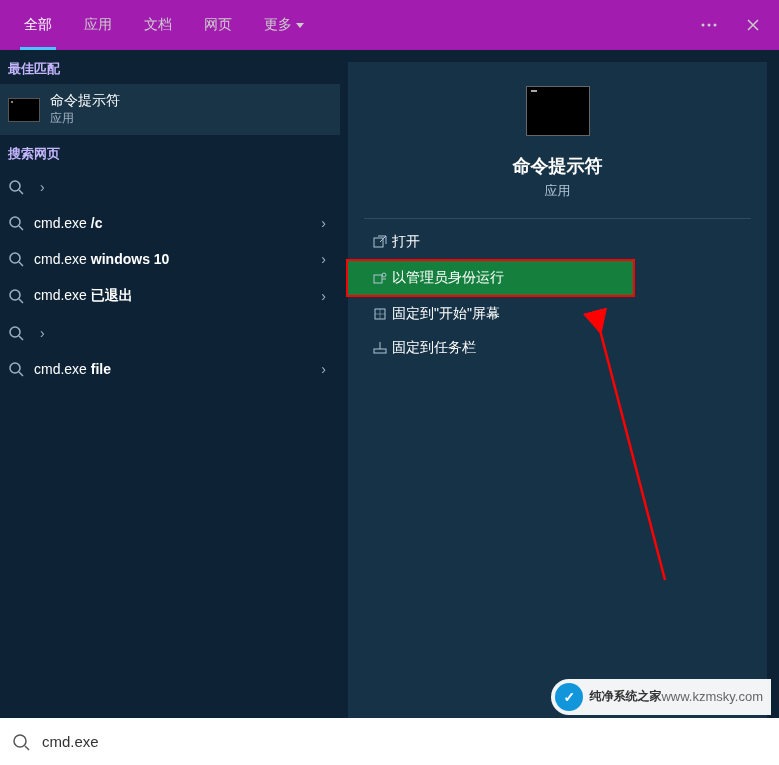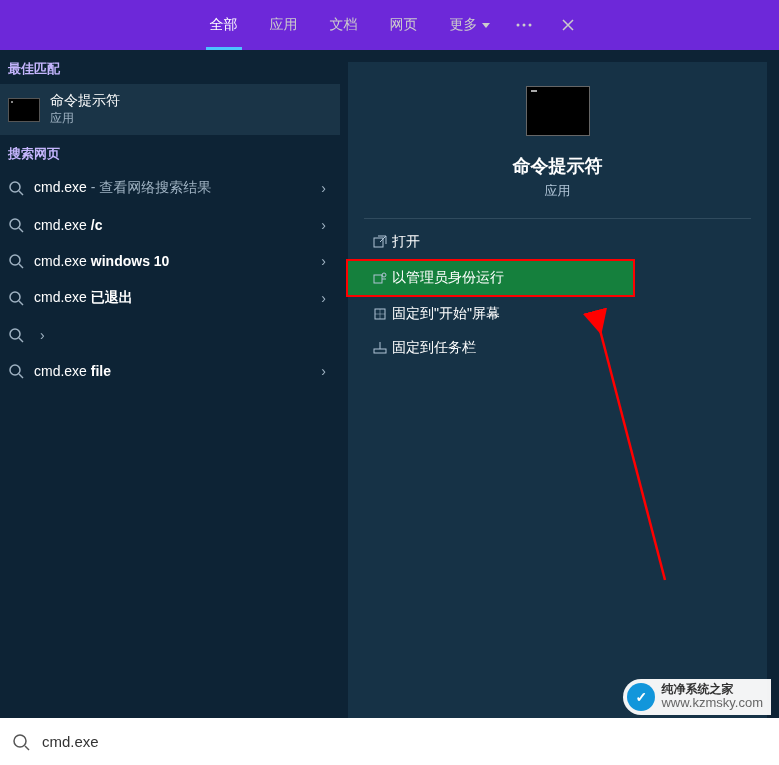--- a/index.html
+++ b/index.html
@@ -9,23 +9,23 @@
       background: #0d2335;
       font-family: "Microsoft YaHei", "Segoe UI", sans-serif;
       color: #fff;
       overflow: hidden;
       position: relative;
     }
     .header {
       height: 50px;
       display: flex;
       align-items: center;
-      justify-content: center;
+      justify-content: space-between;
       padding: 0 8px;
-      background: #6d28d9;
+      background: #a21caf;
     }
     .tabs {
       display: flex;
       align-items: center;
       height: 100%;
     }
     .tab {
       padding: 0 16px;
       height: 100%;
       display: flex;
@@ -195,21 +195,21 @@
       padding: 4px 8px 4px 4px;
       font-size: 11px;
     }
     .wm-logo {
       width: 28px; height: 28px;
       border-radius: 50%;
       background: #1296db;
       display:flex;align-items:center;justify-content:center;
       color:#fff;font-size:14px;font-weight:bold;
     }
-    .wm-text { display:flex; flex-direction:column; line-height:1.1; color:#333; }
+    .wm-text { display:flex; flex-direction:row; line-height:1.1; color:#333; }
     .wm-text .t1 { font-weight:bold; font-size:12px; }
     .wm-text .t2 { font-size:13px; color:#666; }
     .arrow-svg {
       position: absolute;
       top: 300px;
       left: 560px;
       pointer-events: none;
     }
   </style>
 </head>
@@ -254,21 +254,20 @@
       </div>
     </div>
 
     <div class="section-header">搜索网页</div>
 
     <div class="search-row">
       <svg class="search-icon-sm" viewBox="0 0 16 16">
           <circle cx="7" cy="7" r="5" stroke="#9fb2c2" stroke-width="1.5" fill="none"></circle>
           <path d="M11 11 L15 15" stroke="#9fb2c2" stroke-width="1.5"></path>
         </svg>
-      <span class="search-text"><span>cmd.exe</span><span class="muted"> - 查看网络搜索结果</span></span>
       <span class="row-chevron">›</span>
     </div>
     <div class="search-row">
       <svg class="search-icon-sm" viewBox="0 0 16 16">
           <circle cx="7" cy="7" r="5" stroke="#9fb2c2" stroke-width="1.5" fill="none"></circle>
           <path d="M11 11 L15 15" stroke="#9fb2c2" stroke-width="1.5"></path>
         </svg>
       <span class="search-text"><span>cmd.exe </span><span class="bold">/c</span></span>
       <span class="row-chevron">›</span>
     </div>

